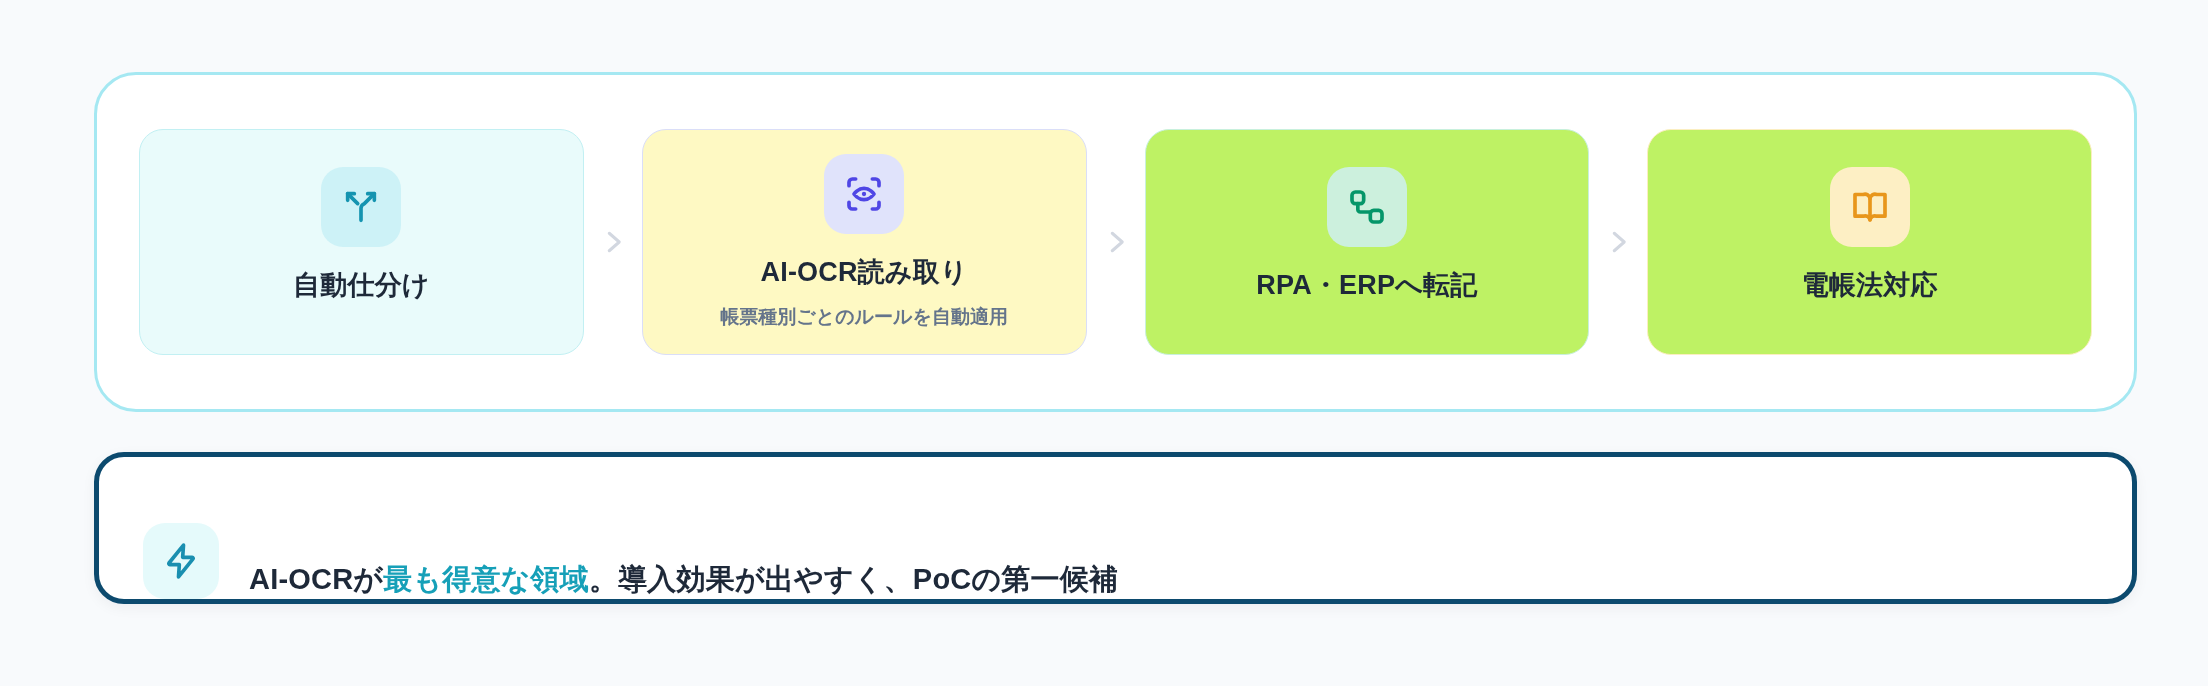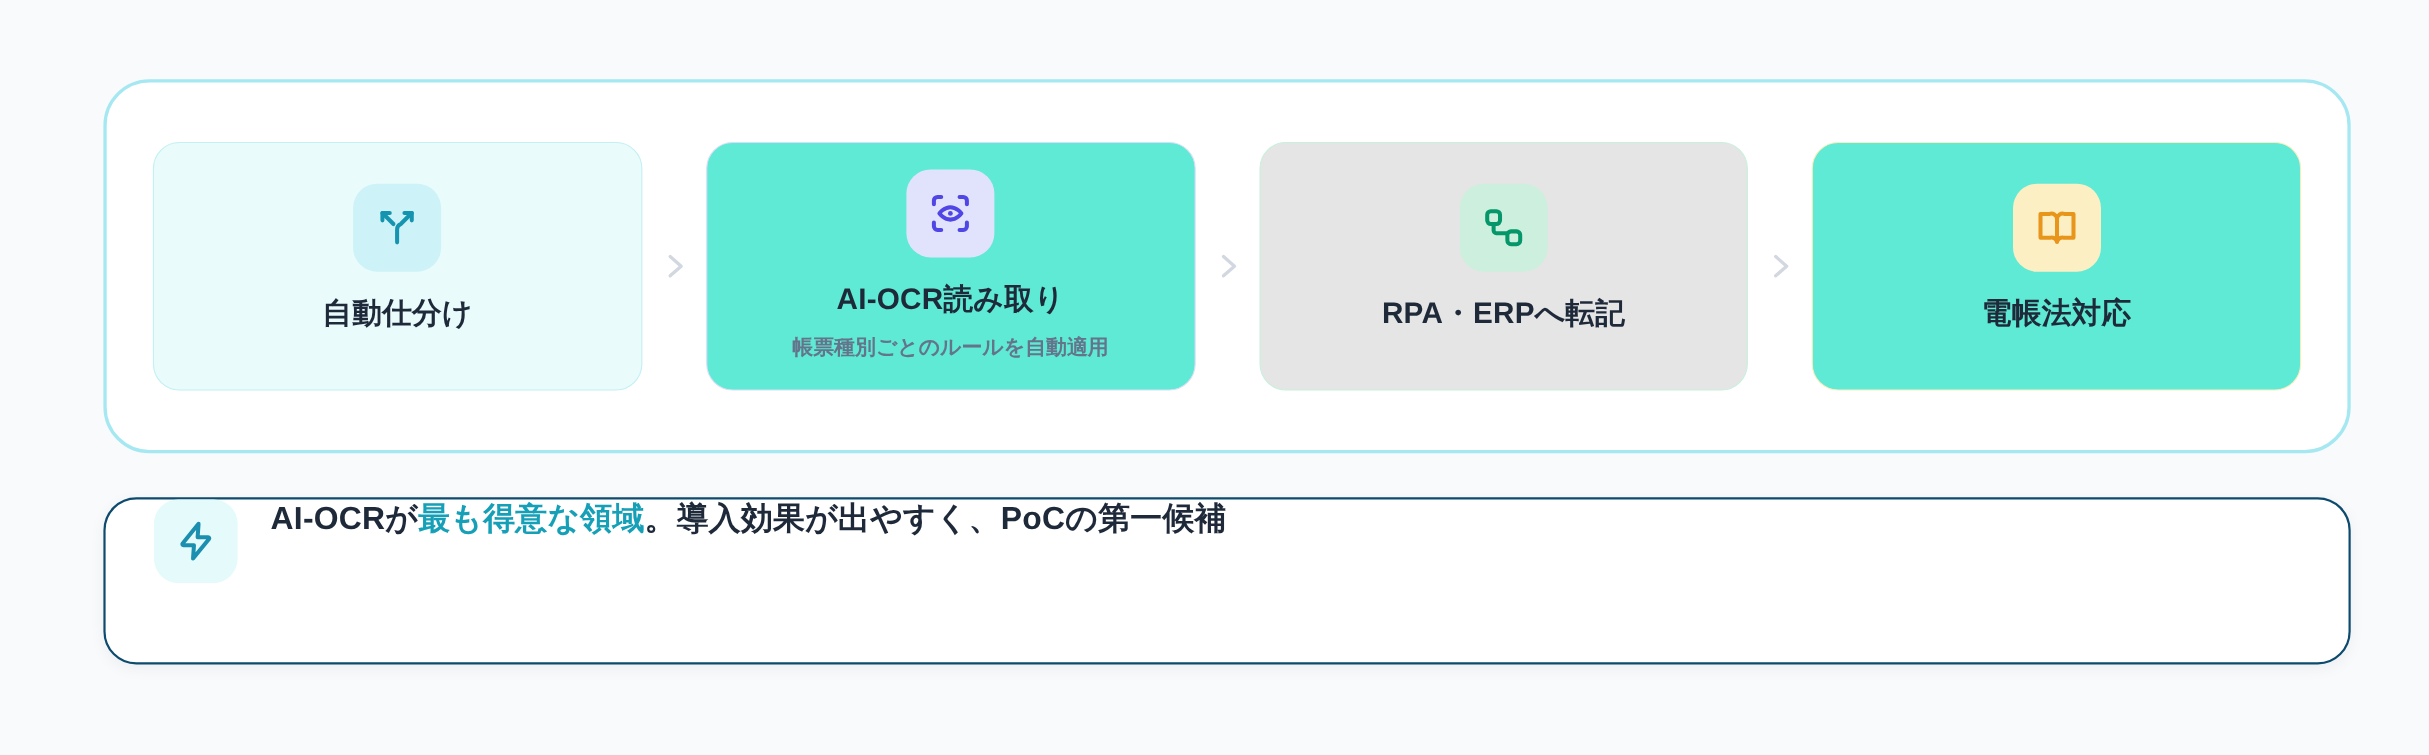--- a/index.html
+++ b/index.html
@@ -43,23 +43,23 @@
     border-radius: 24px;
     border: 1.5px solid transparent;
     display: flex;
     flex-direction: column;
     align-items: center;
     justify-content: center;
     padding: 14px 10px;
   }
 
   .step-card.c0 { background: #e9fbfb; border-color: #c2f0f3; }
-  .step-card.c1 { background: #5eead4; border-color: #dadef8; }
-  .step-card.c2 { background: #e5e5e5; border-color: #c8f0dc; }
-  .step-card.c3 { background: #5eead4; border-color: #fbeec0; }
+  .step-card.c1 { background: #fef9c3; border-color: #dadef8; }
+  .step-card.c2 { background: #bef264; border-color: #c8f0dc; }
+  .step-card.c3 { background: #bef264; border-color: #fbeec0; }
 
   .step-icon-wrap {
     width: 80px;
     height: 80px;
     border-radius: 22px;
     display: flex;
     align-items: center;
     justify-content: center;
     margin-bottom: 22px;
   }
@@ -102,25 +102,25 @@
   .chevron svg { width: 30px; height: 30px; display: block; }
 
   
   .note-banner {
     position: absolute;
     left: 94px;
     top: 452px;
     width: 2043px;
     height: 152px;
     background: #ffffff;
-    border: 2px solid #0c4a6e;
+    border: 5px solid #0c4a6e;
     border-radius: 30px;
     box-shadow: 0 4px 14px rgba(15, 23, 42, 0.05);
     display: flex;
-    align-items: flex-start;
+    align-items: flex-end;
     padding: 0 44px;
     gap: 30px;
   }
 
   .note-icon-wrap {
     flex: 0 0 auto;
     width: 76px;
     height: 76px;
     border-radius: 22px;
     background: #e5fafb;

